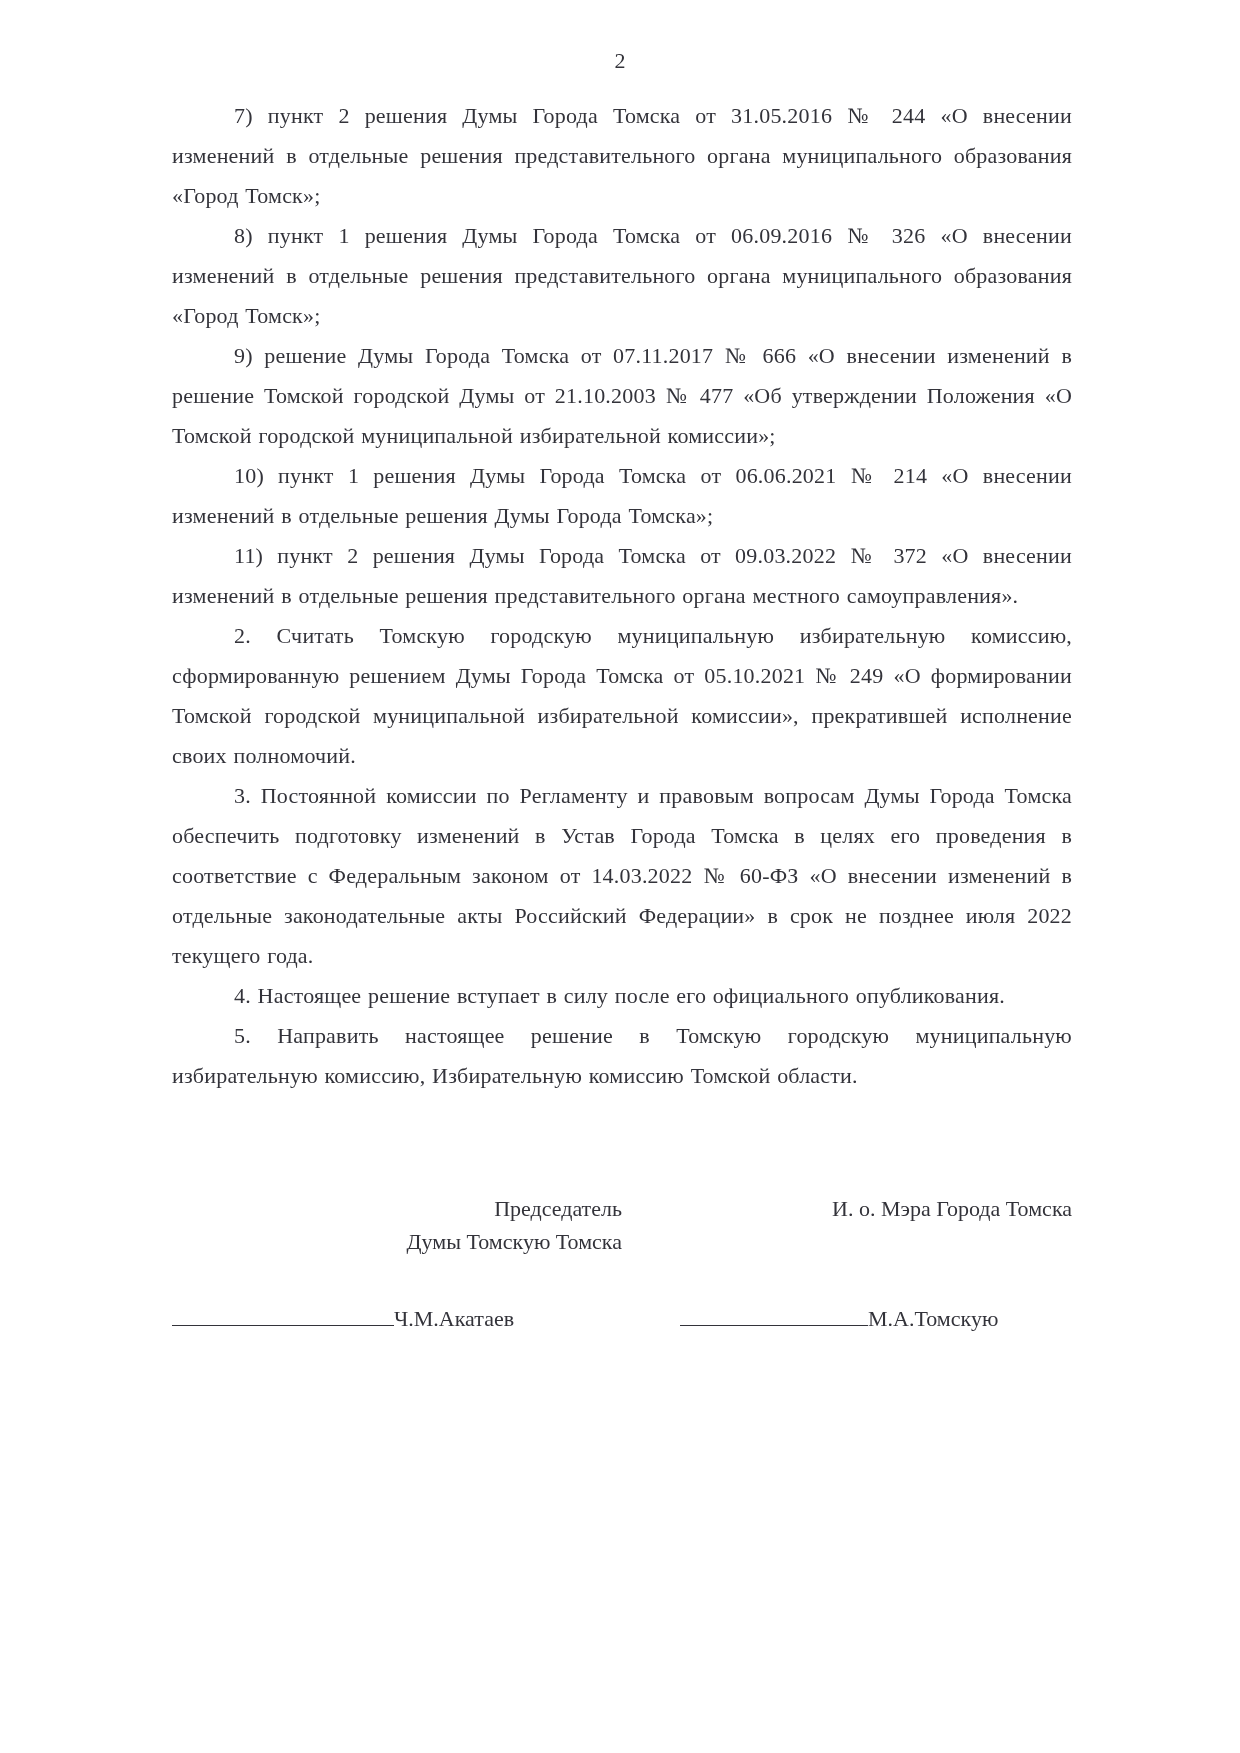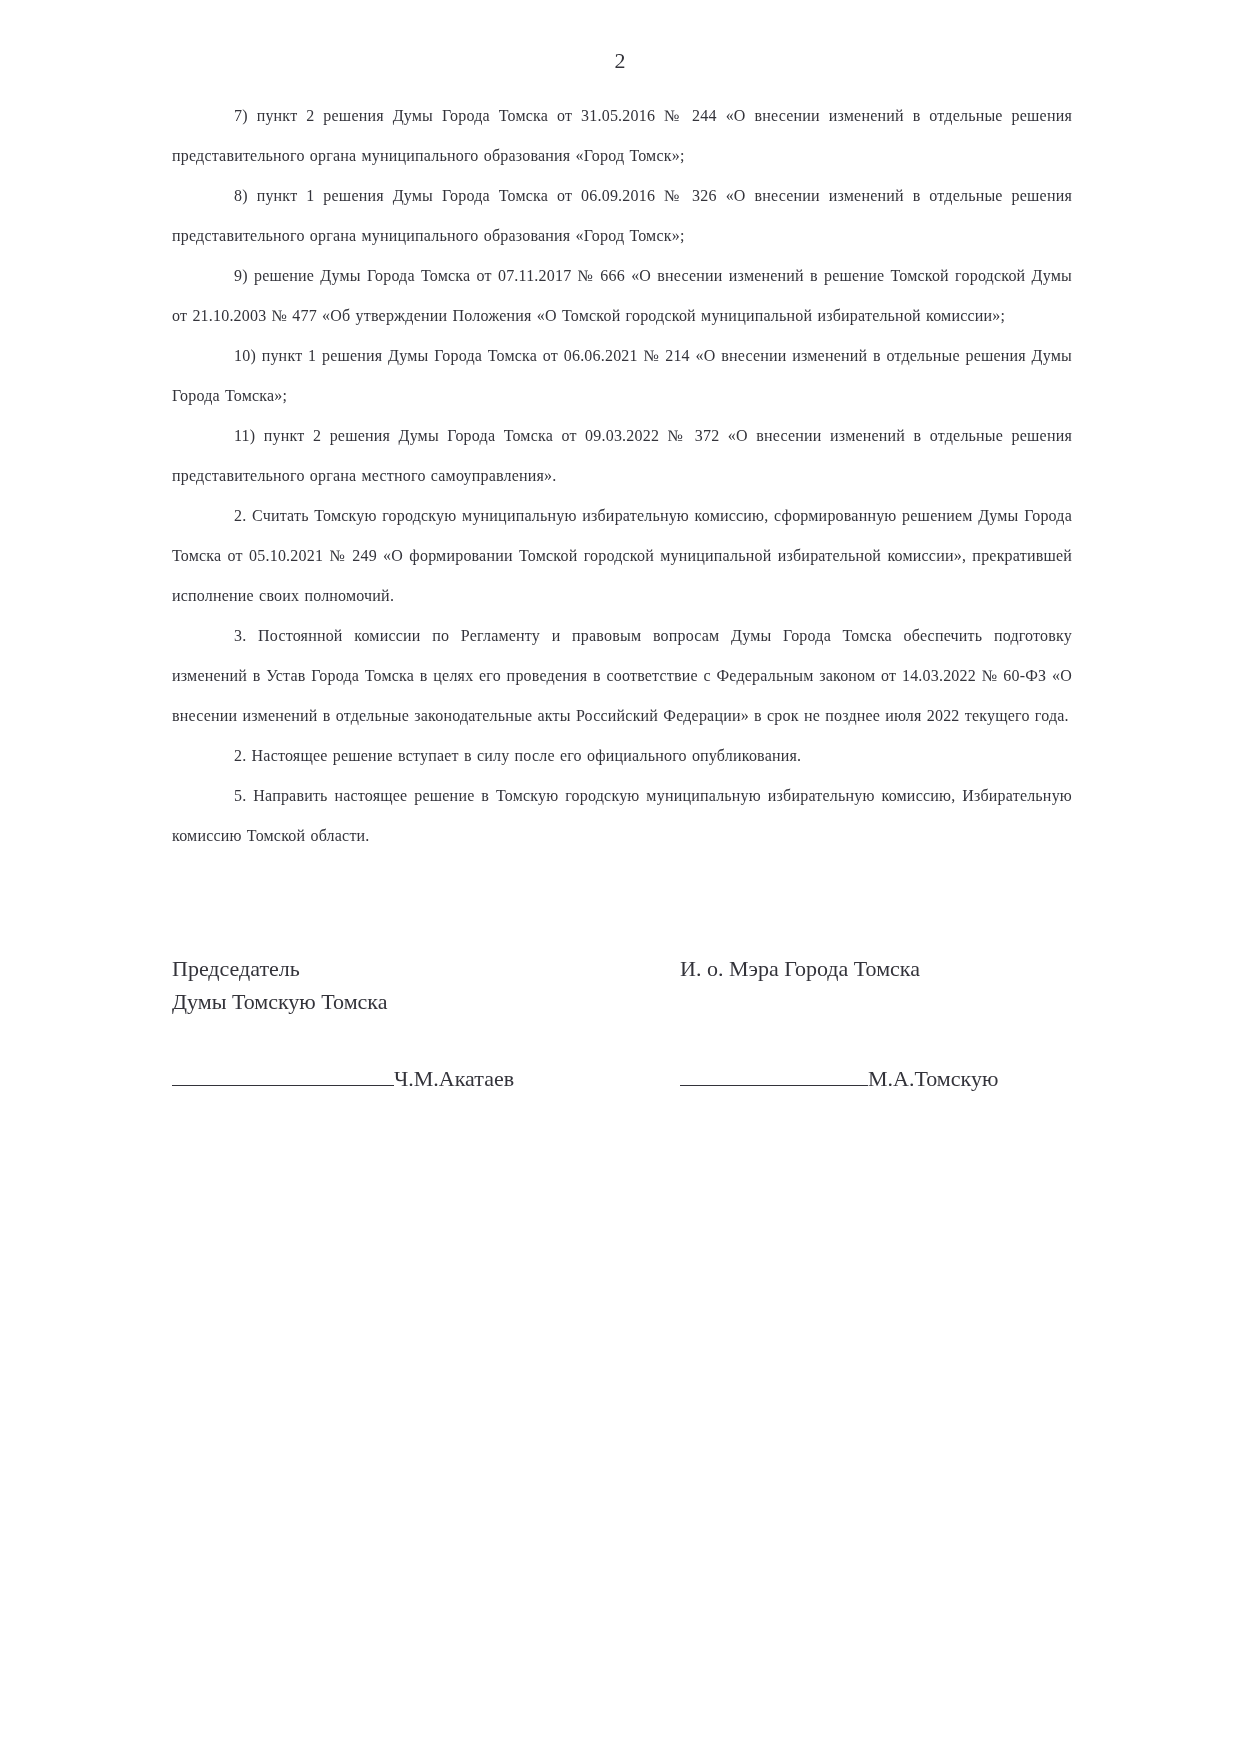--- a/index.html
+++ b/index.html
@@ -29,21 +29,21 @@
   }
   .doc-body {
     position: absolute;
     top: 96px;
     left: 172px;
     width: 900px;
   }
   .para {
     margin: 0;
     padding: 0;
-    font-size: 16px;
+    font-size: 22px;
     line-height: 40px;
     text-align: justify;
     text-indent: 62px;
     letter-spacing: 0.2px;
     word-spacing: 1px;
   }
   .signatures {
     display: flex;
     margin-top: 96px;
     font-size: 22px;
@@ -51,20 +51,21 @@
   }
   .sig-col {
     width: 50%;
     box-sizing: border-box;
   }
   .sig-col.right {
     padding-left: 58px;
   }
   .sig-titles {
     height: 68px;
+    text-align: right;
   }
   .sig-row {
     margin-top: 42px;
     white-space: nowrap;
   }
   .sig-line {
     display: inline-block;
     vertical-align: baseline;
     border-bottom: 1.5px solid #33333a;
     height: 1em;
@@ -85,21 +86,21 @@
 
   <div class="doc-body">
 
     <p class="para">7) пункт 2 решения Думы Города Томска от 31.05.2016 № 244 «О внесении изменений в отдельные решения представительного органа муниципального образования «Город Томск»;</p>
     <p class="para">8) пункт 1 решения Думы Города Томска от 06.09.2016 № 326 «О внесении изменений в отдельные решения представительного органа муниципального образования «Город Томск»;</p>
     <p class="para">9) решение Думы Города Томска от 07.11.2017 № 666 «О внесении изменений в решение Томской городской Думы от 21.10.2003 № 477 «Об утверждении Положения «О Томской городской муниципальной избирательной комиссии»;</p>
     <p class="para">10) пункт 1 решения Думы Города Томска от 06.06.2021 № 214 «О внесении изменений в отдельные решения Думы Города Томска»;</p>
     <p class="para">11) пункт 2 решения Думы Города Томска от 09.03.2022 № 372 «О внесении изменений в отдельные решения представительного органа местного самоуправления».</p>
     <p class="para">2. Считать Томскую городскую муниципальную избирательную комиссию, сформированную решением Думы Города Томска от 05.10.2021 № 249 «О формировании Томской городской муниципальной избирательной комиссии», прекратившей исполнение своих полномочий.</p>
     <p class="para">3. Постоянной комиссии по Регламенту и правовым вопросам Думы Города Томска обеспечить подготовку изменений в Устав Города Томска в целях его проведения в соответствие с Федеральным законом от 14.03.2022 № 60-ФЗ «О внесении изменений в отдельные законодательные акты Российский Федерации» в срок не позднее июля 2022 текущего года.</p>
-    <p class="para">2. Настоящее решение вступает в силу после его официального опубликования.</p>
+    <p class="para">4. Настоящее решение вступает в силу после его официального опубликования.</p>
     <p class="para">5. Направить настоящее решение в Томскую городскую муниципальную избирательную комиссию, Избирательную комиссию Томской области.</p>
 
     <div class="signatures">
 
       <div class="sig-col left">
         <div class="sig-titles">
           <div>Председатель</div>
           <div>Думы Томскую Томска</div>
         </div>
         <div class="sig-row">

